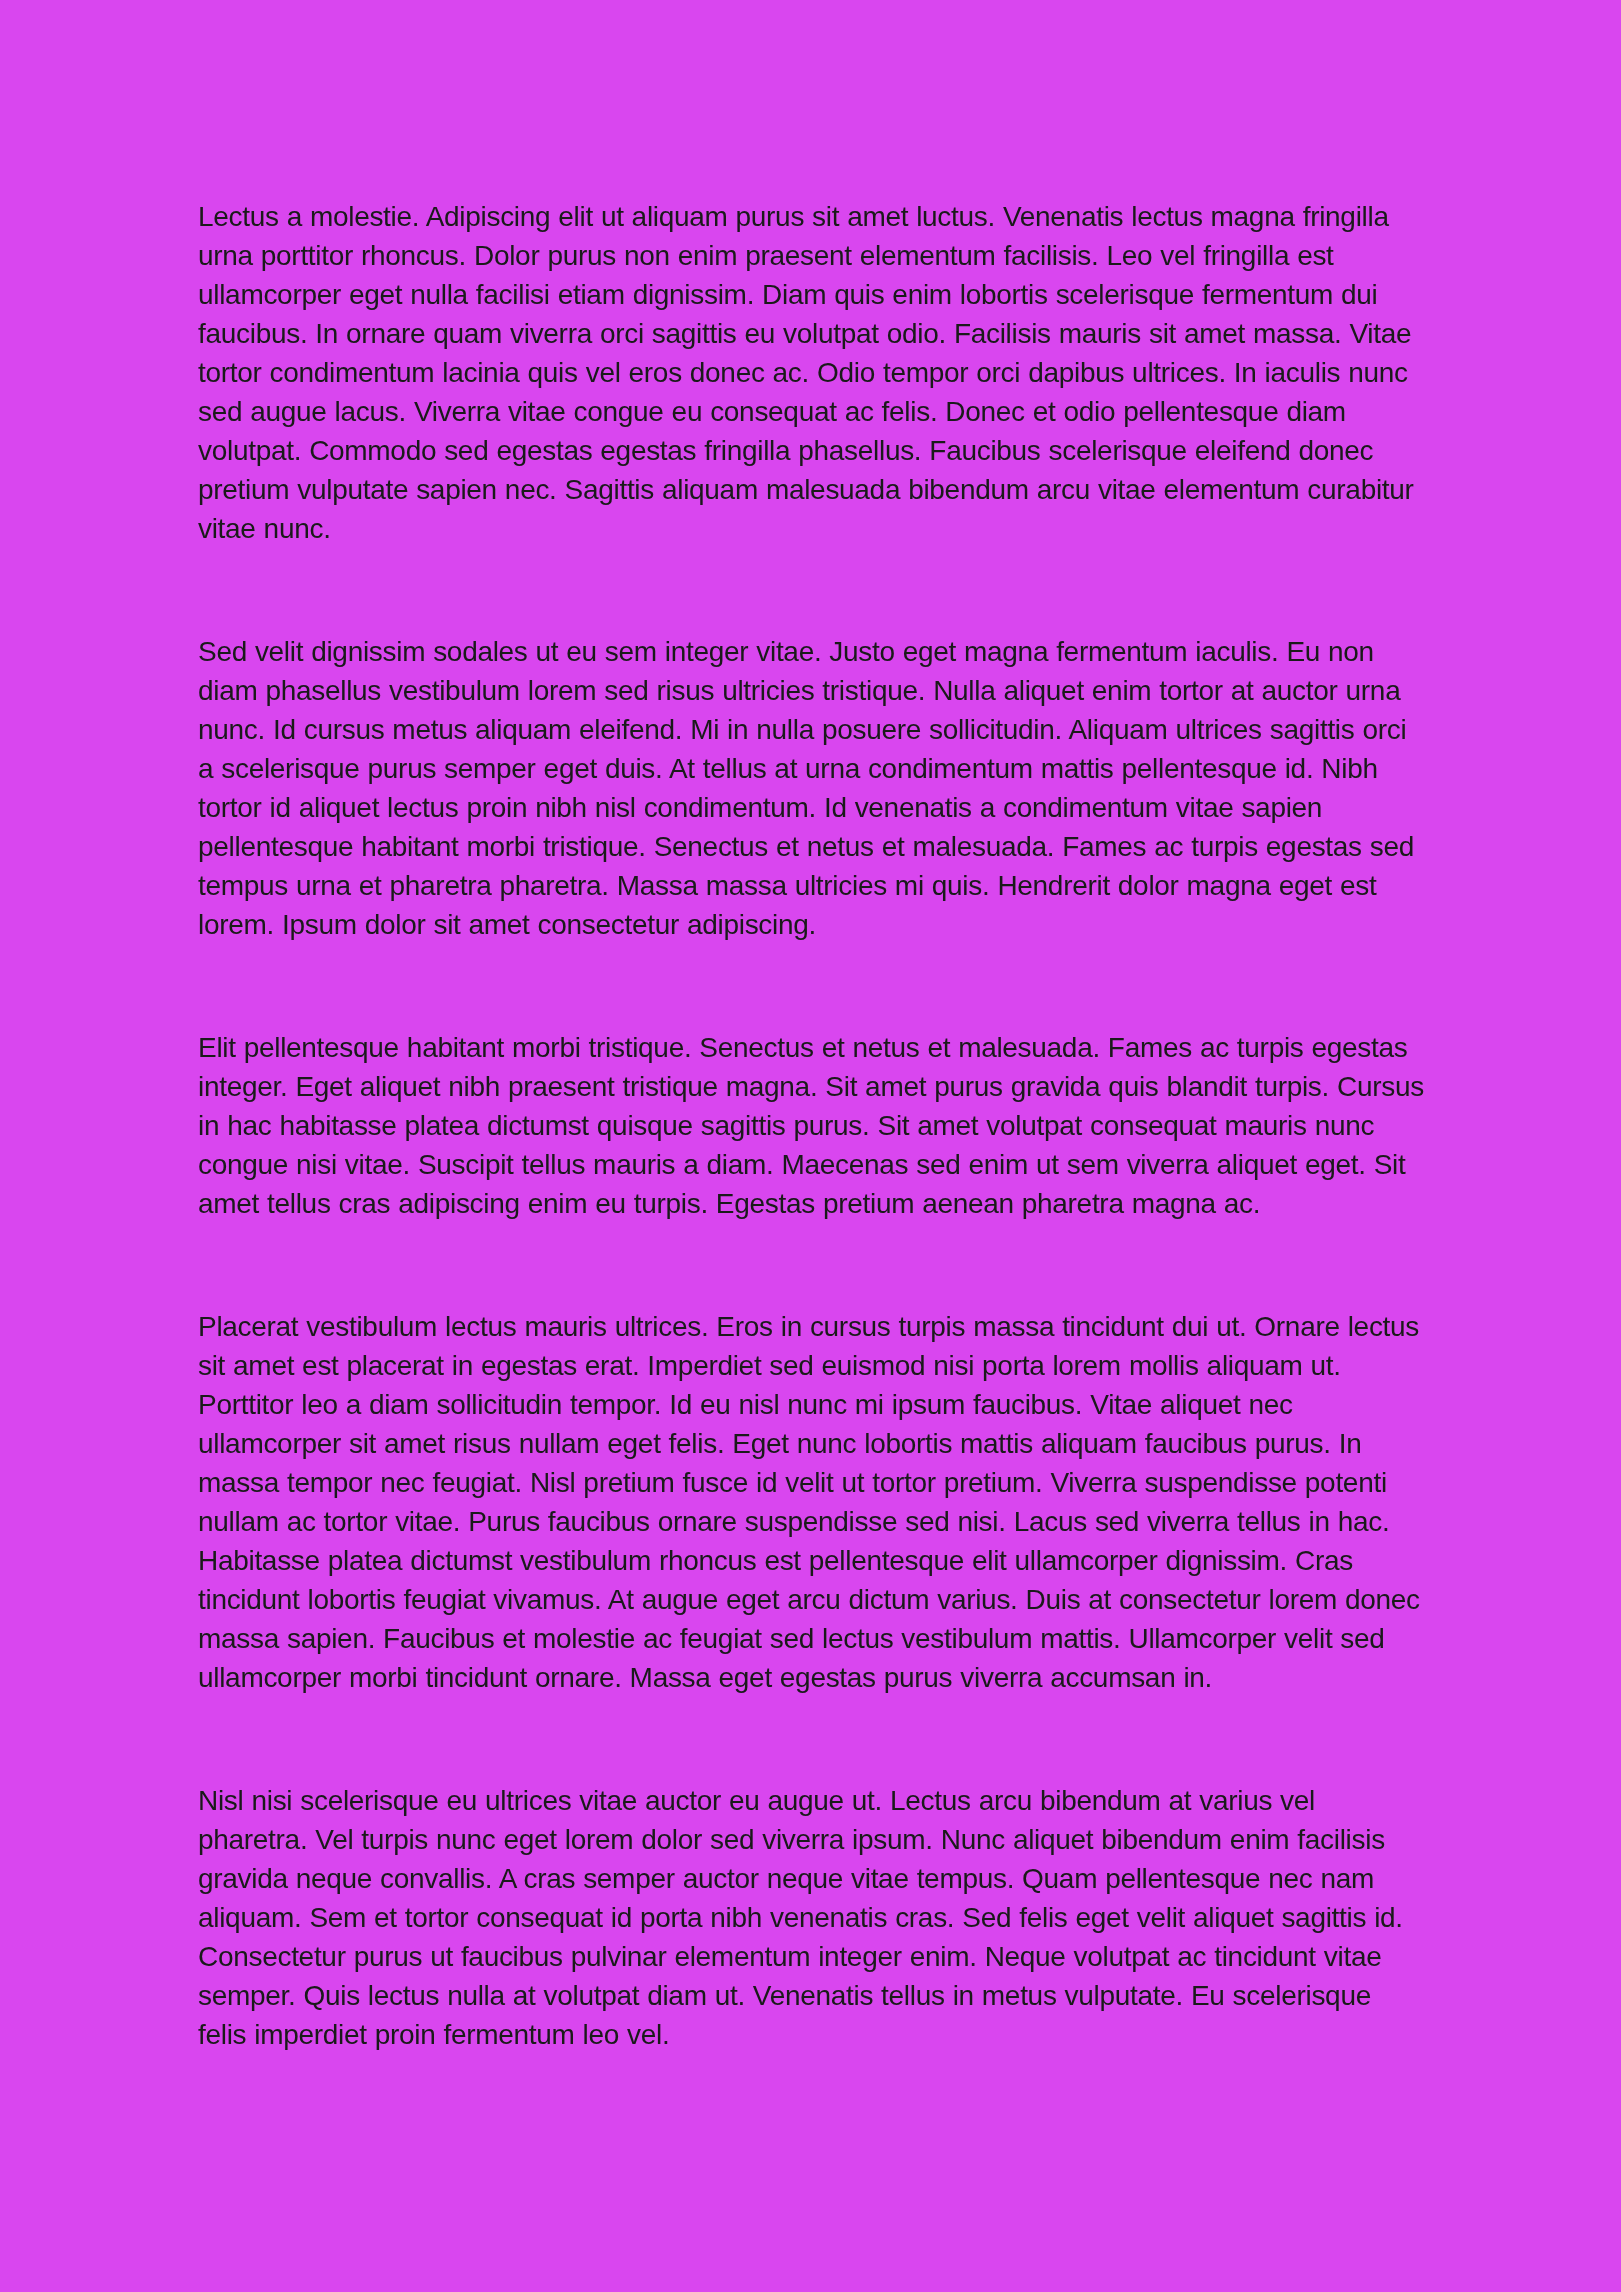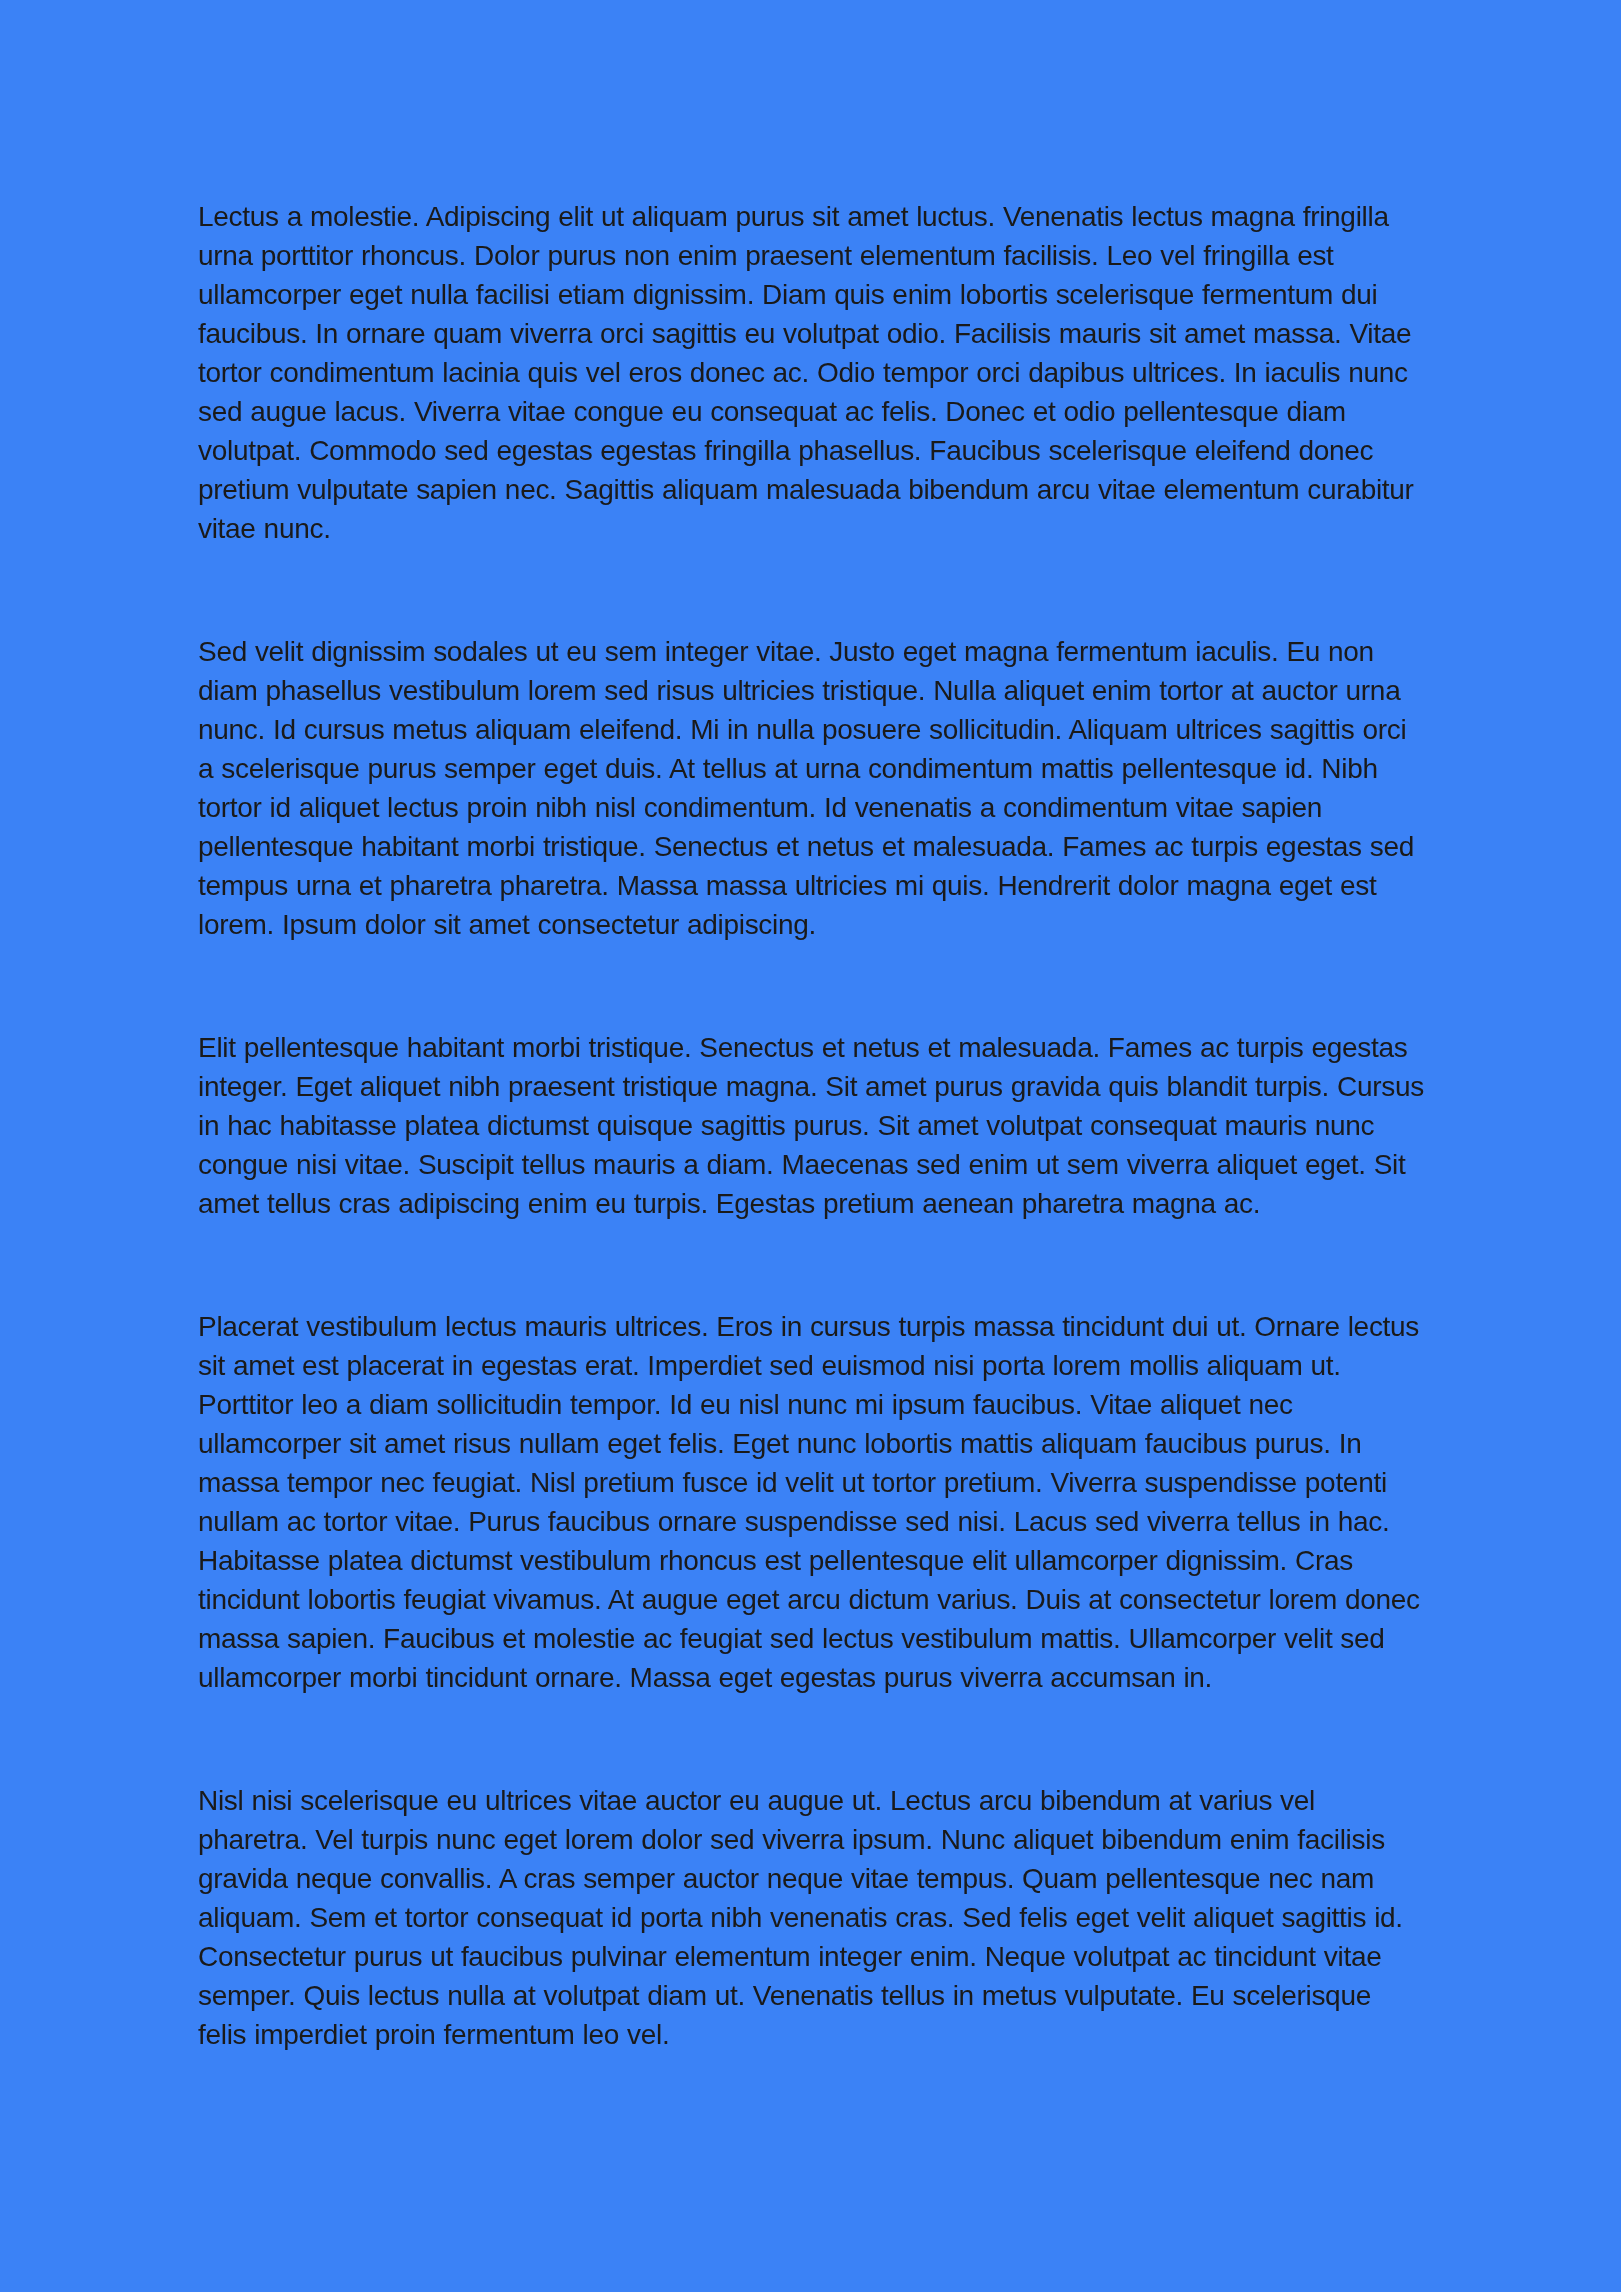--- a/index.html
+++ b/index.html
@@ -4,21 +4,21 @@
 <style>
   html, body {
     margin: 0;
     padding: 0;
     background: #ffffff;
   }
   .page {
     position: relative;
     width: 1621px;
     height: 2293px;
-    background: #3b82f6;
+    background: #d946ef;
     box-sizing: border-box;
     padding: 197px 194px 0 198px;
     overflow: hidden;
   }
   .doc-body p {
     margin: 0 0 84px 0;
     font-family: "Liberation Sans", "DejaVu Sans", sans-serif;
     font-size: 28px;
     letter-spacing: -0.3px;
     line-height: 39px;

